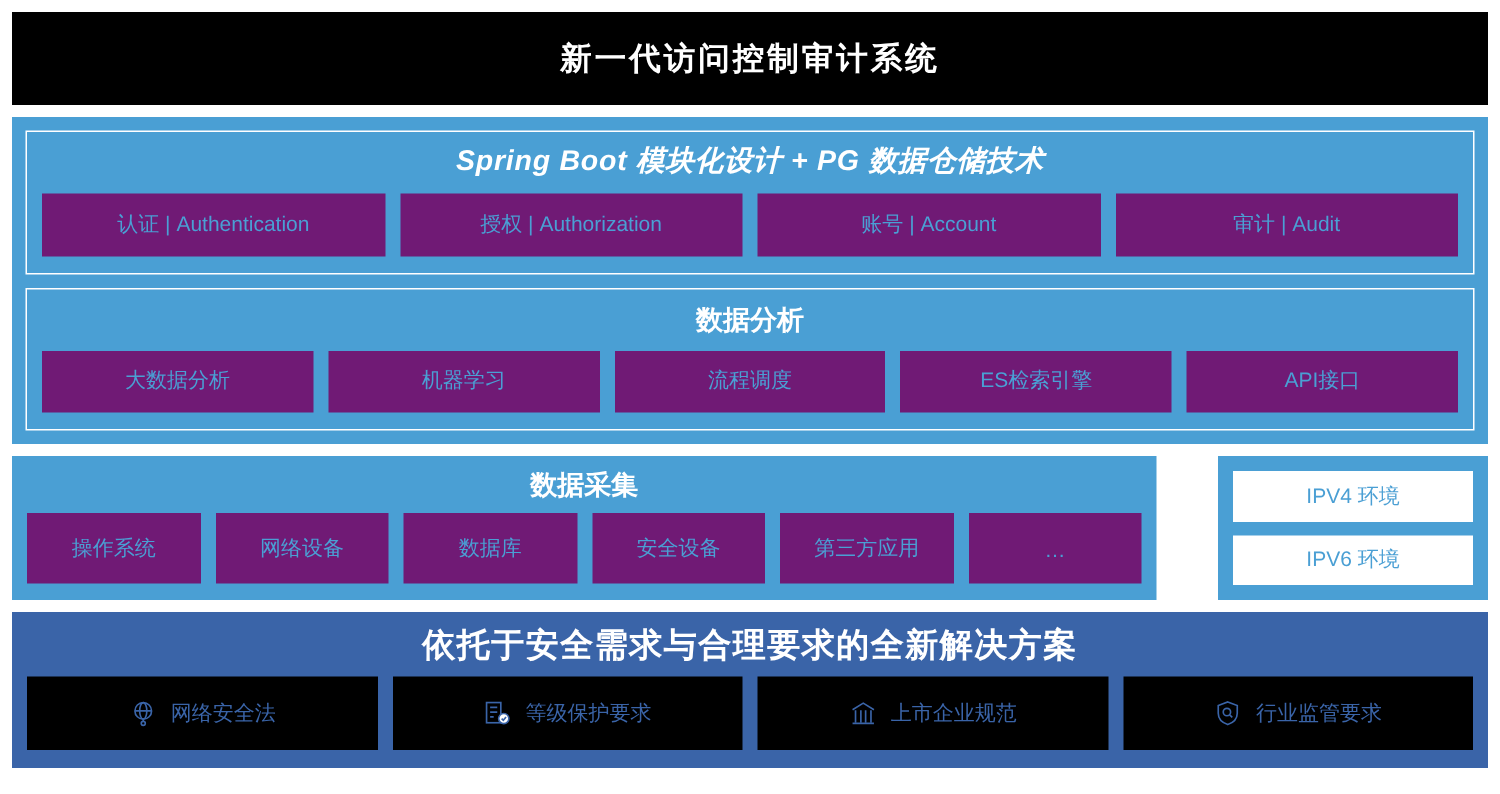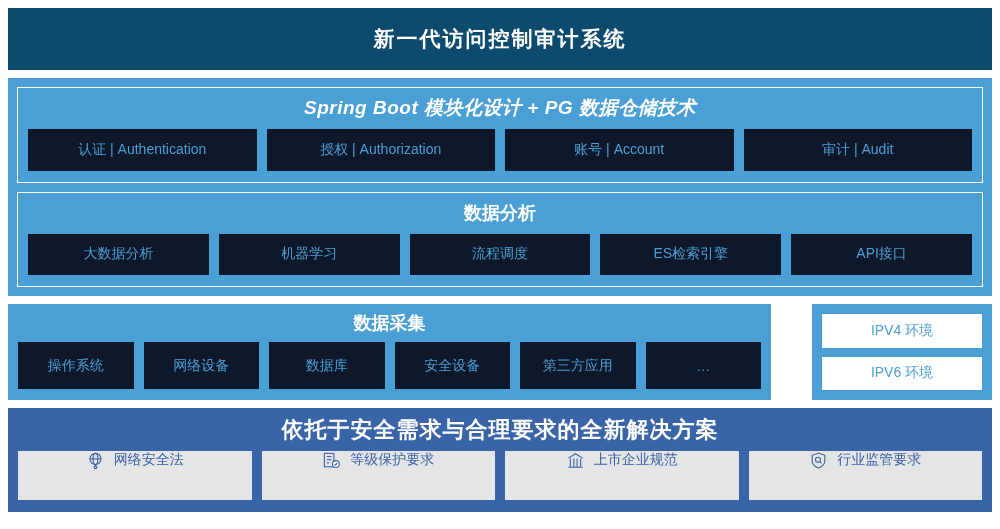--- a/index.html
+++ b/index.html
@@ -19,21 +19,21 @@
     height: 529px;
     box-sizing: border-box;
     padding: 8px 8px 6px 8px;
     display: flex;
     flex-direction: column;
     gap: 8px;
   }
 
   
   .header-banner {
-    background: #0c4a6e;
+    background: #000000;
     height: 62px;
     flex: 0 0 62px;
     display: flex;
     align-items: center;
     justify-content: center;
   }
   .header-title {
     color: #ffffff;
     font-size: 21px;
     font-weight: bold;
@@ -70,21 +70,21 @@
     font-style: italic;
     font-size: 19px;
     letter-spacing: 0.5px;
   }
   .card-row {
     display: flex;
     gap: 10px;
     flex: 1 1 auto;
   }
   .card {
-    background: #0f172a;
+    background: #701a75;
     flex: 1 1 0;
     display: flex;
     align-items: center;
     justify-content: center;
     color: #4a9fd4;
     font-size: 14px;
     min-height: 36px;
   }
 
   
@@ -140,24 +140,24 @@
     font-weight: bold;
     line-height: 28px;
     letter-spacing: 1px;
   }
   .solution-row {
     display: flex;
     gap: 10px;
     flex: 1 1 auto;
   }
   .solution-card {
-    background: #e5e5e5;
+    background: #000000;
     flex: 1 1 0;
     display: flex;
-    align-items: flex-start;
+    align-items: center;
     justify-content: center;
     gap: 9px;
     color: #3a64a8;
     font-size: 14px;
   }
   .solution-card .ico {
     display: inline-flex;
     align-items: center;
     justify-content: center;
     width: 19px;

